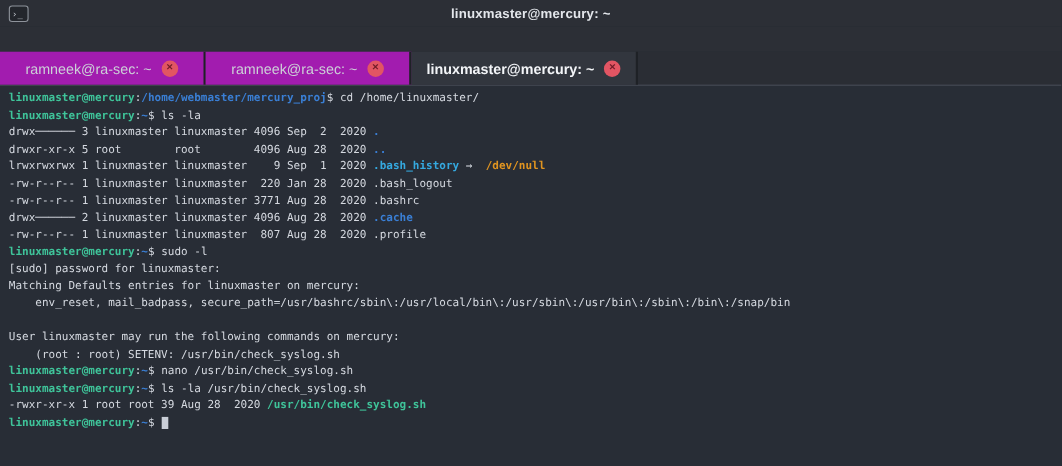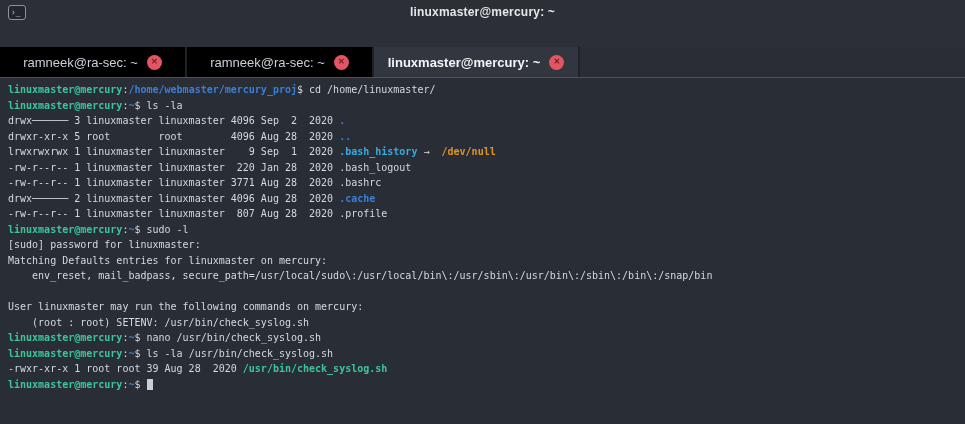--- a/index.html
+++ b/index.html
@@ -17,21 +17,21 @@
   .title { position:absolute; left:0; right:0; text-align:center; color:#e4e7ec; font-weight:bold;
            font-size:12px; letter-spacing:.2px; pointer-events:none; }
 
   
   .menubar { height:23px; background:#2c2f36; display:flex; align-items:center; padding-left:4px; flex:none; }
   .menu-item { color:#5eead4; font-size:14px; font-weight:700; padding:0 10px; cursor:default;margin-top:36px; }
 
   
   .tabbar { height:31px; background:#2a2d34; display:flex; align-items:stretch; border-bottom:1px solid #4d515c; flex:none; }
   .tab { width:187px; flex:none; display:flex; align-items:center; justify-content:center; gap:9px;
-         background:#000000; border-right:2px solid #1e2126; font-size:13px; color:#ccd0d7; cursor:default; }
+         background:#a21caf; border-right:2px solid #1e2126; font-size:13px; color:#ccd0d7; cursor:default; }
   .tab.active { width:206px; background:#32363e; color:#f3f5f8; font-weight:bold; }
   .tab-label { white-space:nowrap; }
   .close { width:15px; height:15px; border-radius:50%; background:var(--close-red); flex:none;
            display:flex; align-items:center; justify-content:center;
            font-size:8px; line-height:1; color:#6e1a26; font-weight:bold; }
 
   
   .terminal { flex:1; background:var(--background); padding:4px 0 0 8px; overflow:hidden;
               font-family:"DejaVu Sans Mono", monospace; font-size:10px; line-height:15.5px; cursor:text; }
   .line { white-space:pre; min-height:15.5px; }
@@ -84,21 +84,21 @@
       <div class="line"><span class="s-f">drwx────── 3 linuxmaster linuxmaster 4096 Sep  2  2020 </span><span class="s-b">.</span></div>
       <div class="line"><span class="s-f">drwxr-xr-x 5 root        root        4096 Aug 28  2020 </span><span class="s-b">..</span></div>
       <div class="line"><span class="s-f">lrwxrwxrwx 1 linuxmaster linuxmaster    9 Sep  1  2020 </span><span class="s-c">.bash_history</span><span class="s-f"> →  </span><span class="s-o">/dev/null</span></div>
       <div class="line"><span class="s-f">-rw-r--r-- 1 linuxmaster linuxmaster  220 Jan 28  2020 .bash_logout</span></div>
       <div class="line"><span class="s-f">-rw-r--r-- 1 linuxmaster linuxmaster 3771 Aug 28  2020 .bashrc</span></div>
       <div class="line"><span class="s-f">drwx────── 2 linuxmaster linuxmaster 4096 Aug 28  2020 </span><span class="s-b">.cache</span></div>
       <div class="line"><span class="s-f">-rw-r--r-- 1 linuxmaster linuxmaster  807 Aug 28  2020 .profile</span></div>
       <div class="line"><span class="s-p">linuxmaster@mercury</span><span class="s-f">:</span><span class="s-b">~</span><span class="s-f">$ sudo -l</span></div>
       <div class="line"><span class="s-f">[sudo] password for linuxmaster:</span></div>
       <div class="line"><span class="s-f">Matching Defaults entries for linuxmaster on mercury:</span></div>
-      <div class="line"><span class="s-f">    env_reset, mail_badpass, secure_path=/usr/local/sudo\:/usr/local/bin\:/usr/sbin\:/usr/bin\:/sbin\:/bin\:/snap/bin</span></div>
+      <div class="line"><span class="s-f">    env_reset, mail_badpass, secure_path=/usr/bashrc/sbin\:/usr/local/bin\:/usr/sbin\:/usr/bin\:/sbin\:/bin\:/snap/bin</span></div>
       <div class="line"></div>
       <div class="line"><span class="s-f">User linuxmaster may run the following commands on mercury:</span></div>
       <div class="line"><span class="s-f">    (root : root) SETENV: /usr/bin/check_syslog.sh</span></div>
       <div class="line"><span class="s-p">linuxmaster@mercury</span><span class="s-f">:</span><span class="s-b">~</span><span class="s-f">$ nano /usr/bin/check_syslog.sh</span></div>
       <div class="line"><span class="s-p">linuxmaster@mercury</span><span class="s-f">:</span><span class="s-b">~</span><span class="s-f">$ ls -la /usr/bin/check_syslog.sh</span></div>
       <div class="line"><span class="s-f">-rwxr-xr-x 1 root root 39 Aug 28  2020 </span><span class="s-g">/usr/bin/check_syslog.sh</span></div>
       <div class="line"><span class="s-p">linuxmaster@mercury</span><span class="s-f">:</span><span class="s-b">~</span><span class="s-f">$ </span><span class="s-cur">&nbsp;</span></div>
     </div>
 
 </div>

